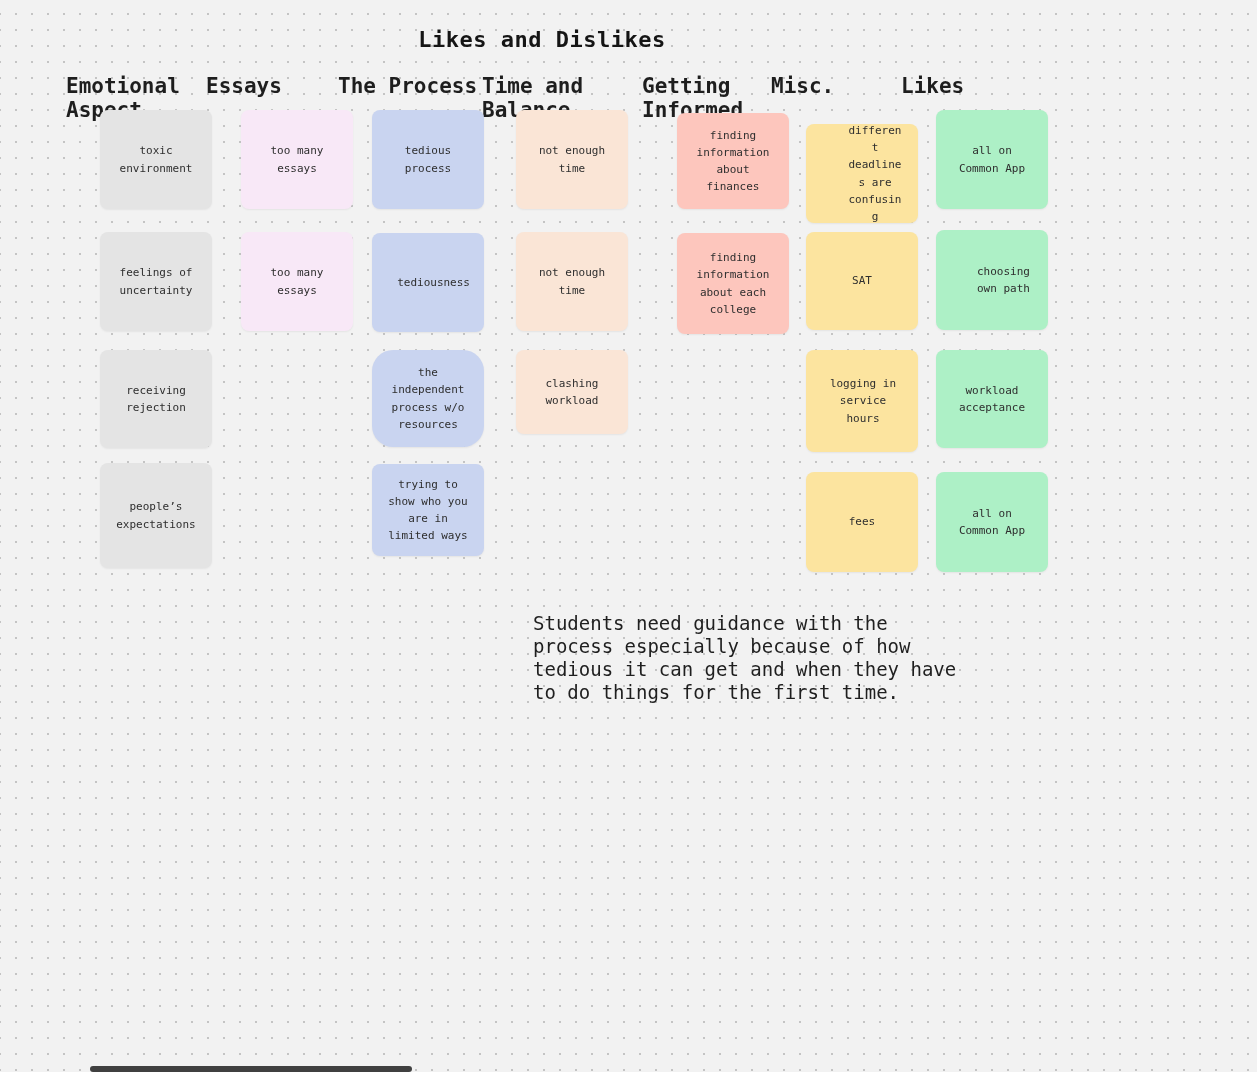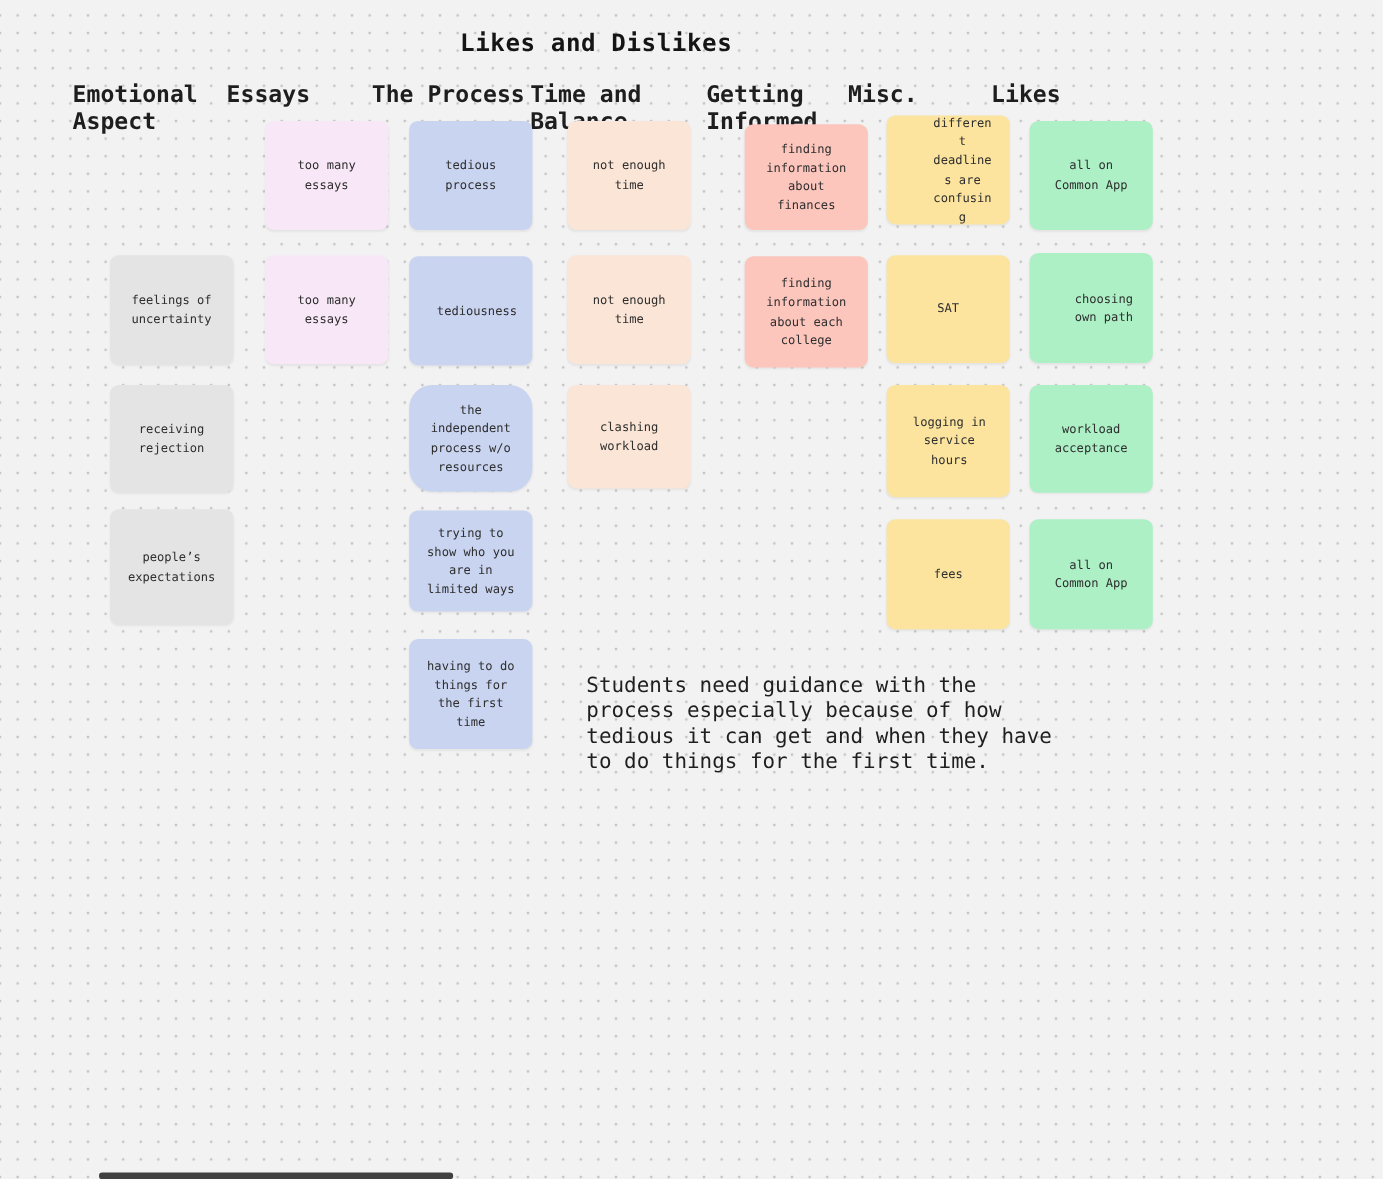--- a/index.html
+++ b/index.html
@@ -48,20 +48,23 @@
   <div class="board-title">Likes and Dislikes</div>
 
   <div class="col-header" style="left:66px">Emotional Aspect</div>
   <div class="col-header" style="left:206px">Essays</div>
   <div class="col-header" style="left:338px">The Process</div>
   <div class="col-header" style="left:482px">Time and Balance</div>
   <div class="col-header" style="left:642px">Getting Informed</div>
   <div class="col-header" style="left:771px">Misc.</div>
   <div class="col-header" style="left:901px">Likes</div>
 
+  <div class="note" style="left: 100px; top: 110px; height: 99px; background-color: rgb(228, 228, 228);">
+    <span class="note-text">toxic environment</span>
+    </div>
   <div class="note" style="left: 100px; top: 232px; height: 99px; background-color: rgb(228, 228, 228);">
     <span class="note-text">feelings of uncertainty</span>
     </div>
   <div class="note" style="left: 100px; top: 350px; height: 98px; background-color: rgb(228, 228, 228);">
     <span class="note-text">receiving rejection</span>
     </div>
   <div class="note" style="left: 100px; top: 463px; height: 105px; background-color: rgb(228, 228, 228);">
     <span class="note-text">people’s expectations</span>
     </div>
 
@@ -77,42 +80,39 @@
     </div>
   <div class="note" style="left: 372px; top: 233px; height: 99px; background-color: rgb(201, 212, 240); text-align: right;">
     <span class="note-text">tediousness</span>
     </div>
   <div class="note" style="left: 372px; top: 350px; height: 97px; background-color: rgb(201, 212, 240); border-radius: 21px;">
     <span class="note-text">the independent process w/o resources</span>
     </div>
   <div class="note" style="left: 372px; top: 464px; height: 92px; background-color: rgb(201, 212, 240);">
     <span class="note-text">trying to show who you are in limited ways</span>
     </div>
-  <div class="note" style="left: 372px; top: 581px; height: 100px; background-color: rgb(201, 212, 240);">
-    <span class="note-text">having to do things for the first time</span>
-    </div>
 
   <div class="note" style="left: 516px; top: 110px; height: 99px; background-color: rgb(250, 229, 214);">
     <span class="note-text">not enough time</span>
     </div>
   <div class="note" style="left: 516px; top: 232px; height: 99px; background-color: rgb(250, 229, 214);">
     <span class="note-text">not enough time</span>
     </div>
-  <div class="note" style="left: 516px; top: 350px; height: 94px; background-color: rgb(250, 229, 214);">
+  <div class="note" style="left: 516px; top: 350px; height: 84px; background-color: rgb(250, 229, 214);">
     <span class="note-text">clashing workload</span>
     </div>
 
   <div class="note" style="left: 677px; top: 113px; height: 96px; background-color: rgb(253, 198, 189);">
     <span class="note-text">finding information about finances</span>
     </div>
   <div class="note" style="left: 677px; top: 233px; height: 101px; background-color: rgb(253, 198, 189);">
     <span class="note-text">finding information about each college</span>
     </div>
 
-  <div class="note" style="left: 806px; top: 105px; height: 99px; background-color: rgb(252, 228, 159); padding-left: 40px;">
+  <div class="note" style="left: 806px; top: 124px; height: 99px; background-color: rgb(252, 228, 159); padding-left: 40px;">
     <span class="note-text">different deadlines are confusing</span>
     </div>
   <div class="note" style="left: 806px; top: 232px; height: 98px; background-color: rgb(252, 228, 159);">
     <span class="note-text">SAT</span>
     </div>
   <div class="note" style="left: 806px; top: 350px; height: 102px; background-color: rgb(252, 228, 159); padding-left: 16px;">
     <span class="note-text">logging in service hours</span>
     </div>
   <div class="note" style="left: 806px; top: 472px; height: 100px; background-color: rgb(252, 228, 159);">
     <span class="note-text">fees</span>

